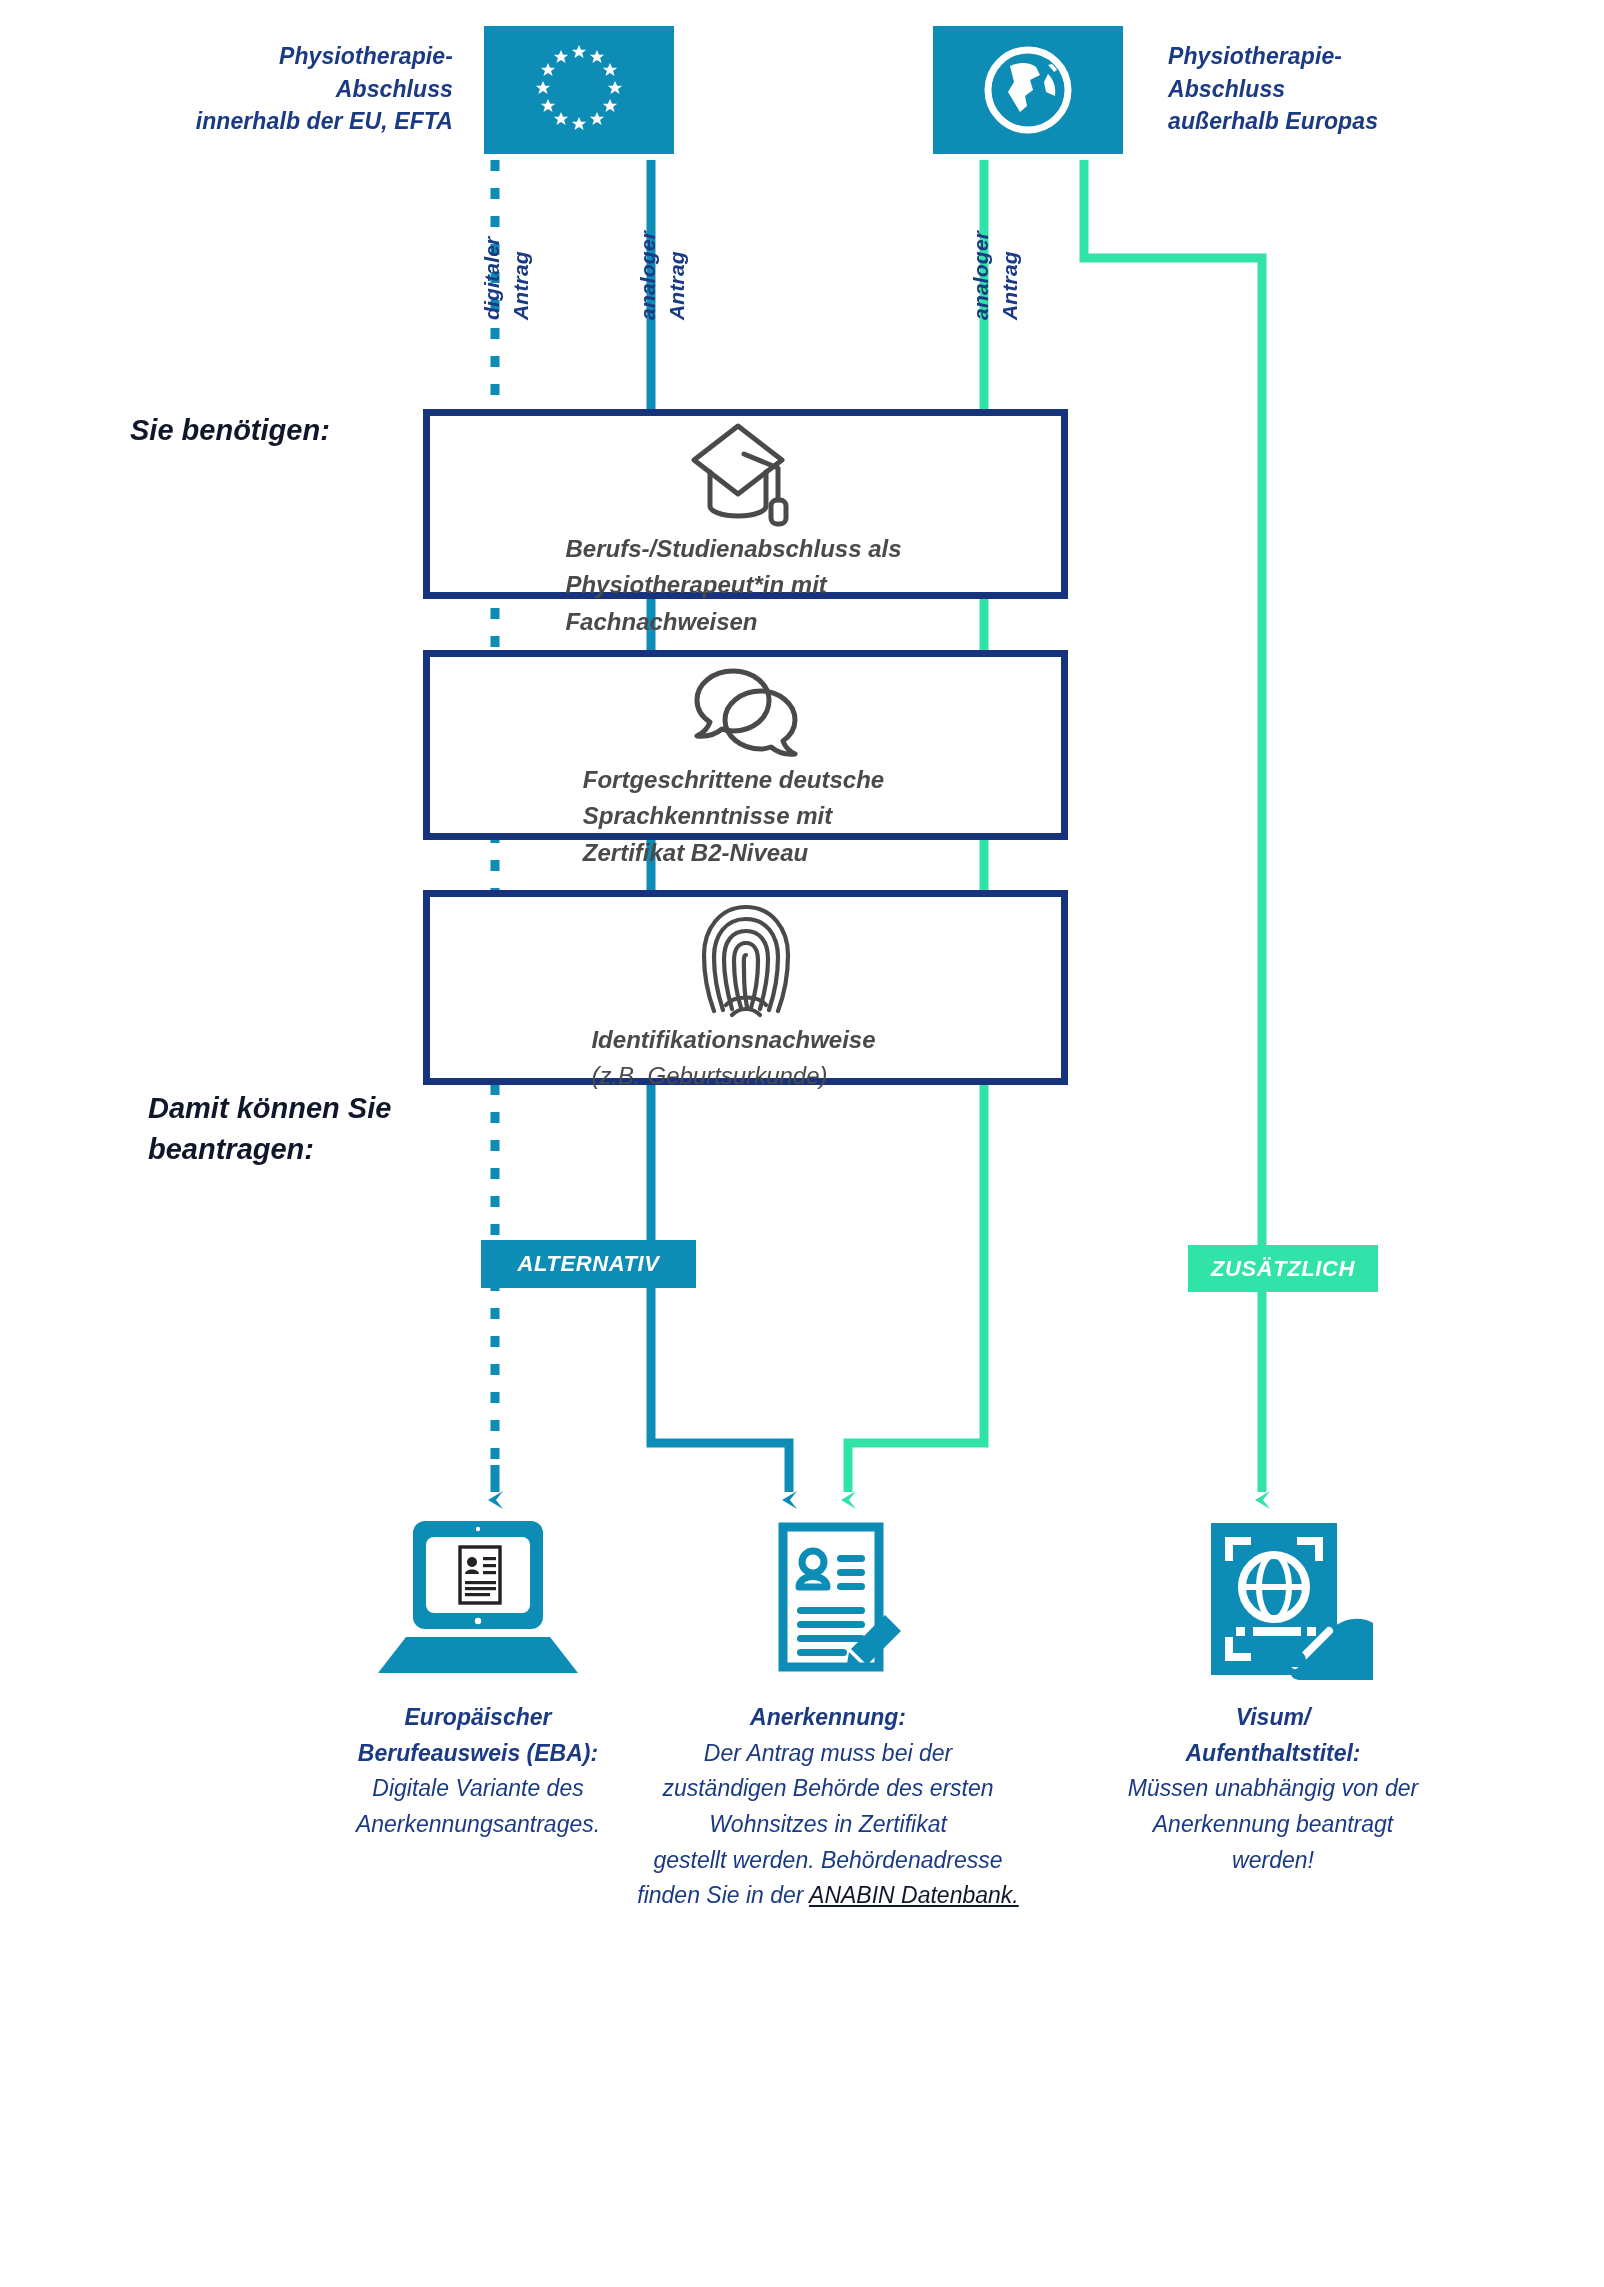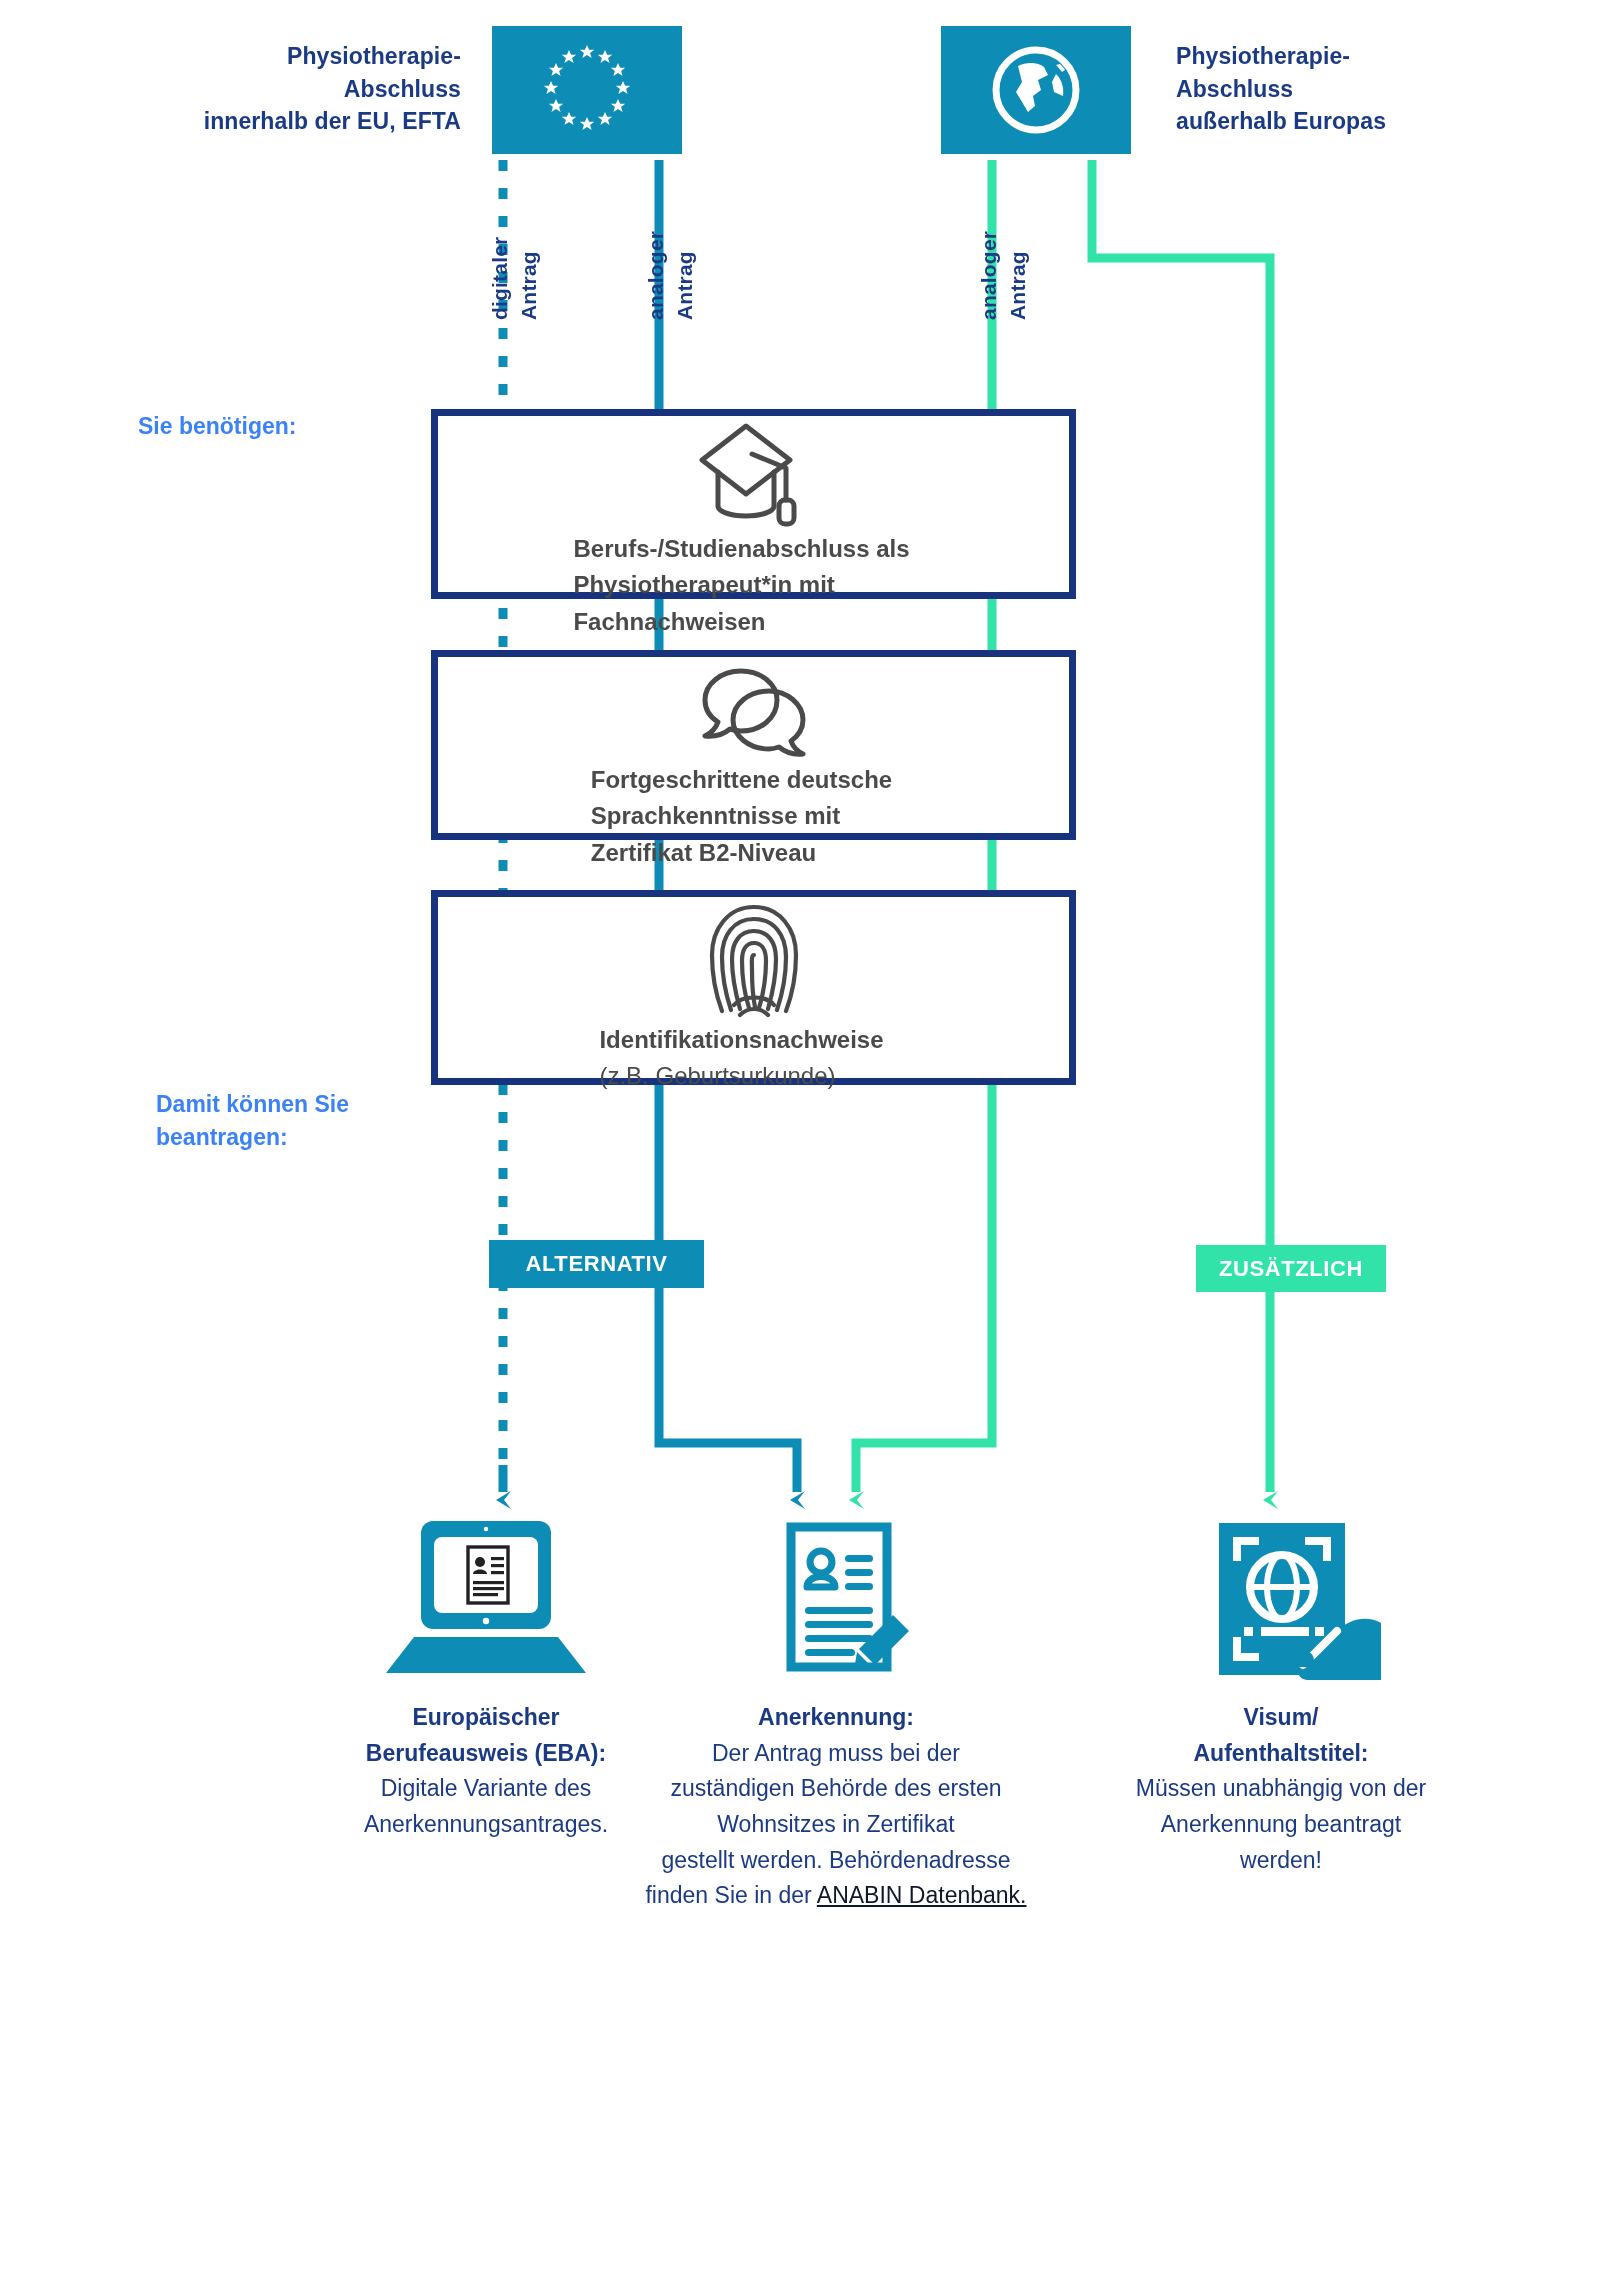--- a/index.html
+++ b/index.html
@@ -2,21 +2,21 @@
 <html lang="de"><head>
 <meta charset="utf-8">
 <title>Anerkennung Physiotherapie Flussdiagramm</title>
 <style>
   html,body{margin:0;padding:0;background:#ffffff;}
   body{
     font-family:"Liberation Sans", sans-serif;
     width:1604px;height:2287px;position:relative;overflow:hidden;
     -webkit-font-smoothing:antialiased;
   }
-  #stage{position:absolute;left:16px;top:0;width:1500px;height:2287px;}
+  #stage{position:absolute;left:8px;top:0;width:1500px;height:2287px;font-style:italic;}
 
   
   #wires{position:absolute;left:0;top:0;width:1604px;height:2287px;pointer-events:none;}
 
   
   .header-chip{
     position:absolute;background:#0d8cb5;display:flex;
     align-items:center;justify-content:center;
   }
   .header-label{
@@ -28,21 +28,21 @@
 
   
   .wire-caption{
     position:absolute;color:#1b3a84;font-weight:bold;font-size:21px;
     white-space:nowrap;transform-origin:0 0;
     transform:rotate(-90deg);letter-spacing:.2px;
   }
 
   
   .section-label{
-    position:absolute;color:#3b82f6;font-weight:bold;font-size:23px;
+    position:absolute;color:#0f172a;font-weight:bold;font-size:29px;
     line-height:1.42;
   }
 
   
   .req-box{
     position:absolute;border:7px solid #17337d;background:#ffffff;
     box-sizing:border-box;display:flex;align-items:center;flex-direction:column;
   }
   .req-icon{
     width:150px;min-width:150px;height:100%;

